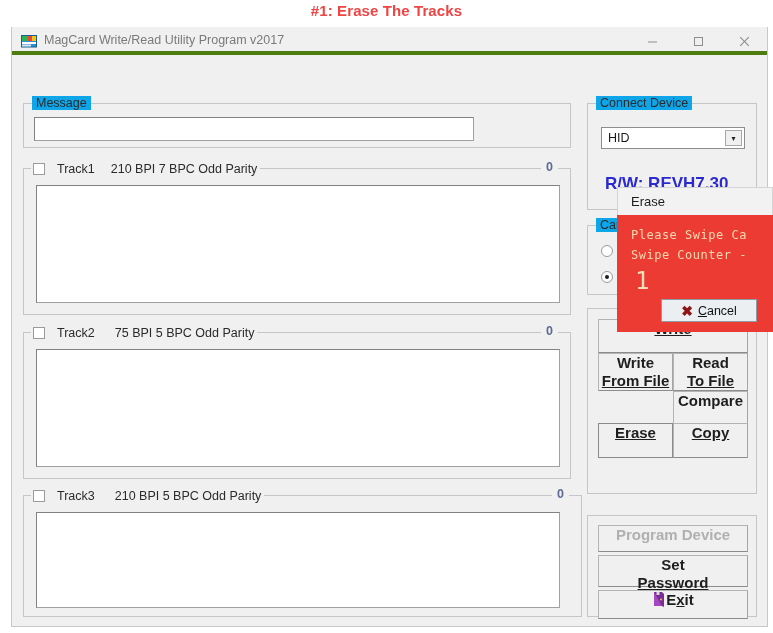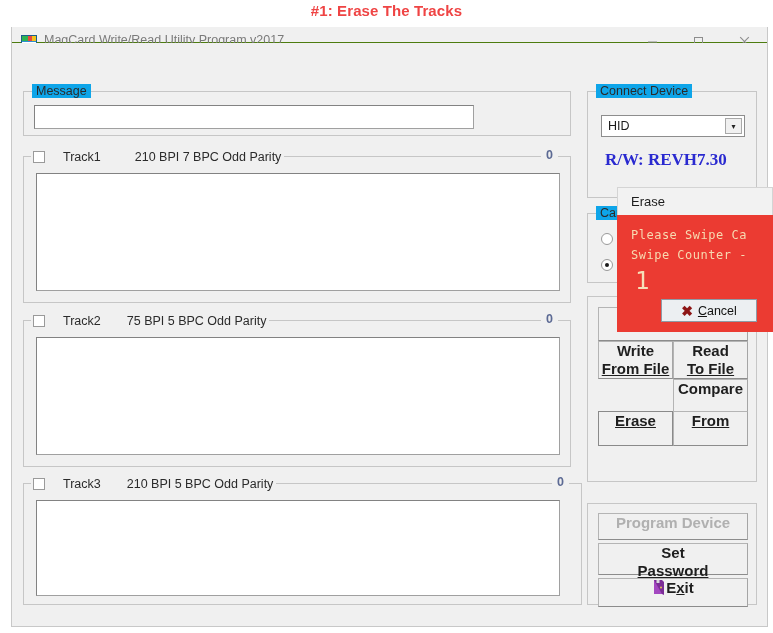--- a/index.html
+++ b/index.html
@@ -24,23 +24,23 @@
   
   .app-window {
     position: absolute; left: 11px; top: 27px;
     width: 757px; height: 600px;
     background: #f0f0f0;
     border: 1px solid #c8c8c8;
     border-top: none;
     overflow: hidden;
   }
   .titlebar {
-    position: relative; height: 16px; width: 100%;
+    position: relative; height: 28px; width: 100%;
     background: #f0f0f0;
-    border-bottom: 1px solid #4d7c0f;
+    border-bottom: 4px solid #4d7c0f;
   }
   .title-ico {
     position: absolute; left: 9px; top: 6px;
     width: 16px; height: 16px;
   }
   .title-text {
     position: absolute; left: 32px; top: 6px;
     font-size: 12.5px; color: #7a7a7a;
     white-space: nowrap;
   }
@@ -71,21 +71,21 @@
     position: absolute; top: -9px; right: 12px;
     background: #f0f0f0;
     padding: 0 5px;
     font-size: 12.5px; color: #5c6a94; font-weight: 600;
   }
 
   
   .gcheck {
     position: absolute; top: -7px; left: 7px;
     background: #f0f0f0; padding: 0 3px 0 2px;
-    display: flex; align-items: center; gap: 18px;
+    display: flex; align-items: center; gap: 12px;
     font-size: 12.5px; color: #2b2b2b; white-space: nowrap;
   }
   .cbox {
     width: 12px; height: 12px;
     border: 1px solid #9a9a9a;
     background: #fff;
     display: inline-block;
   }
 
   
@@ -237,21 +237,21 @@
 
       <div class="group" style="left:11px; top:48px; width:548px; height:45px;">
         <div class="glabel">Message</div>
         <input class="txtinput" type="text" style="left: 10px; top: 13px; width: 440px; height: 24px; font-size: 12.5px; padding: 0px 4px;" value="">
       </div>
 
       <div class="group" style="left:11px; top:113px; width:548px; height:147px;">
         <div class="gcheck">
           <span class="cbox"></span>
           <span>Track1</span>
-          <span style="margin-left:16px;">210 BPI  7 BPC  Odd Parity</span>
+          <span style="margin-left:4px;">210 BPI  7 BPC  Odd Parity</span>
         </div>
         <div class="gcount">0</div>
         <textarea class="txtinput" style="left: 12px; top: 16px; width: 524px; height: 118px; resize: none; font-size: 12.5px; padding: 3px;"></textarea>
       </div>
 
       <div class="group" style="left:11px; top:277px; width:548px; height:147px;">
         <div class="gcheck">
           <span class="cbox"></span>
           <span>Track2</span>
           <span style="margin-left:8px;">75 BPI  5 BPC  Odd Parity</span>
@@ -269,21 +269,21 @@
         <div class="gcount">0</div>
         <textarea class="txtinput" style="left: 12px; top: 16px; width: 524px; height: 96px; resize: none; font-size: 12.5px; padding: 3px;"></textarea>
       </div>
 
       <div class="group" style="left:575px; top:48px; width:170px; height:107px;">
         <div class="glabel">Connect Device</div>
         <div class="combo" style="left:13px; top:23px; width:144px; height:22px;">
           <span class="cval">HID</span>
           <span class="carrow">▾</span>
         </div>
-        <div class="rw-text" style="left:17px; top:58px;font-family:Liberation Serif, serif;">R/W: REVH7.30</div>
+        <div class="rw-text" style="left:17px; top:70px;">R/W: REVH7.30</div>
       </div>
 
       <div class="group" style="left:575px; top:170px; width:170px; height:70px;">
         <div class="glabel">Card:</div>
         <div class="radio-row" style="left:13px; top:18px;">
           <span class="rdot"></span>
           <span>Lo</span>
         </div>
         <div class="radio-row" style="left:13px; top:44px;">
           <span class="rdot on"></span>
@@ -314,21 +314,21 @@
 
         <div class="btn" style="left:85px; top:82px; width:75px; height:42px;">
           <span>Compare</span>
         </div>
 
         <div class="btn focus" style="left:10px; top:114px; width:75px; height:35px;">
           <span class="u">Erase</span>
         </div>
 
         <div class="btn" style="left:85px; top:114px; width:75px; height:35px;">
-          <span class="u">From</span>
+          <span class="u">Copy</span>
         </div>
       </div>
 
       <div class="group" style="left:575px; top:460px; width:170px; height:102px;">
 
         <div class="btn disabled" style="left:10px; top:9px; width:150px; height:27px;">
           <span>Program Device</span>
         </div>
 
         <div class="btn" style="left:10px; top:39px; width:150px; height:32px;">

